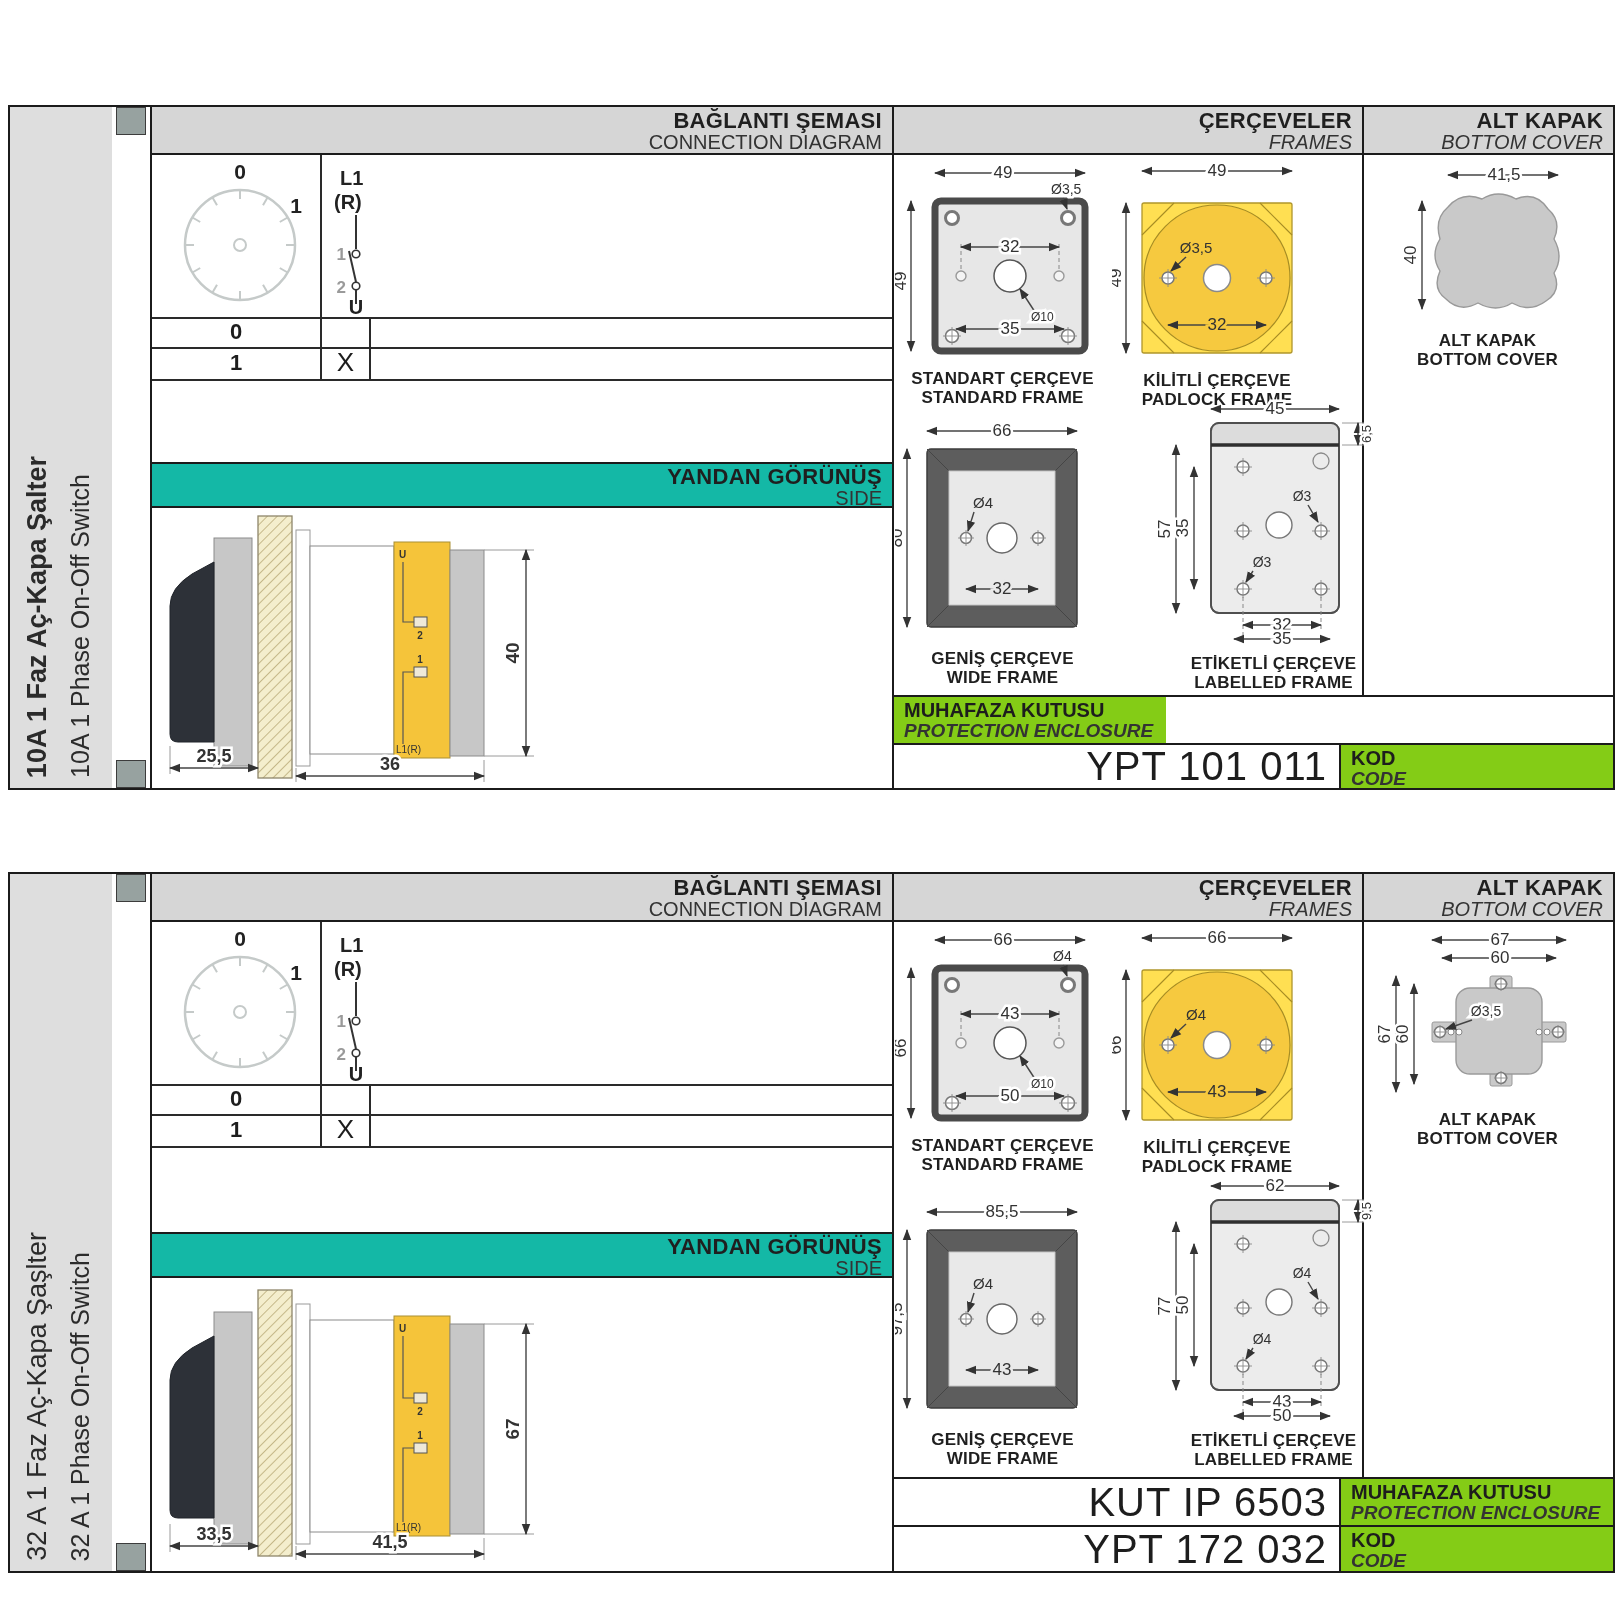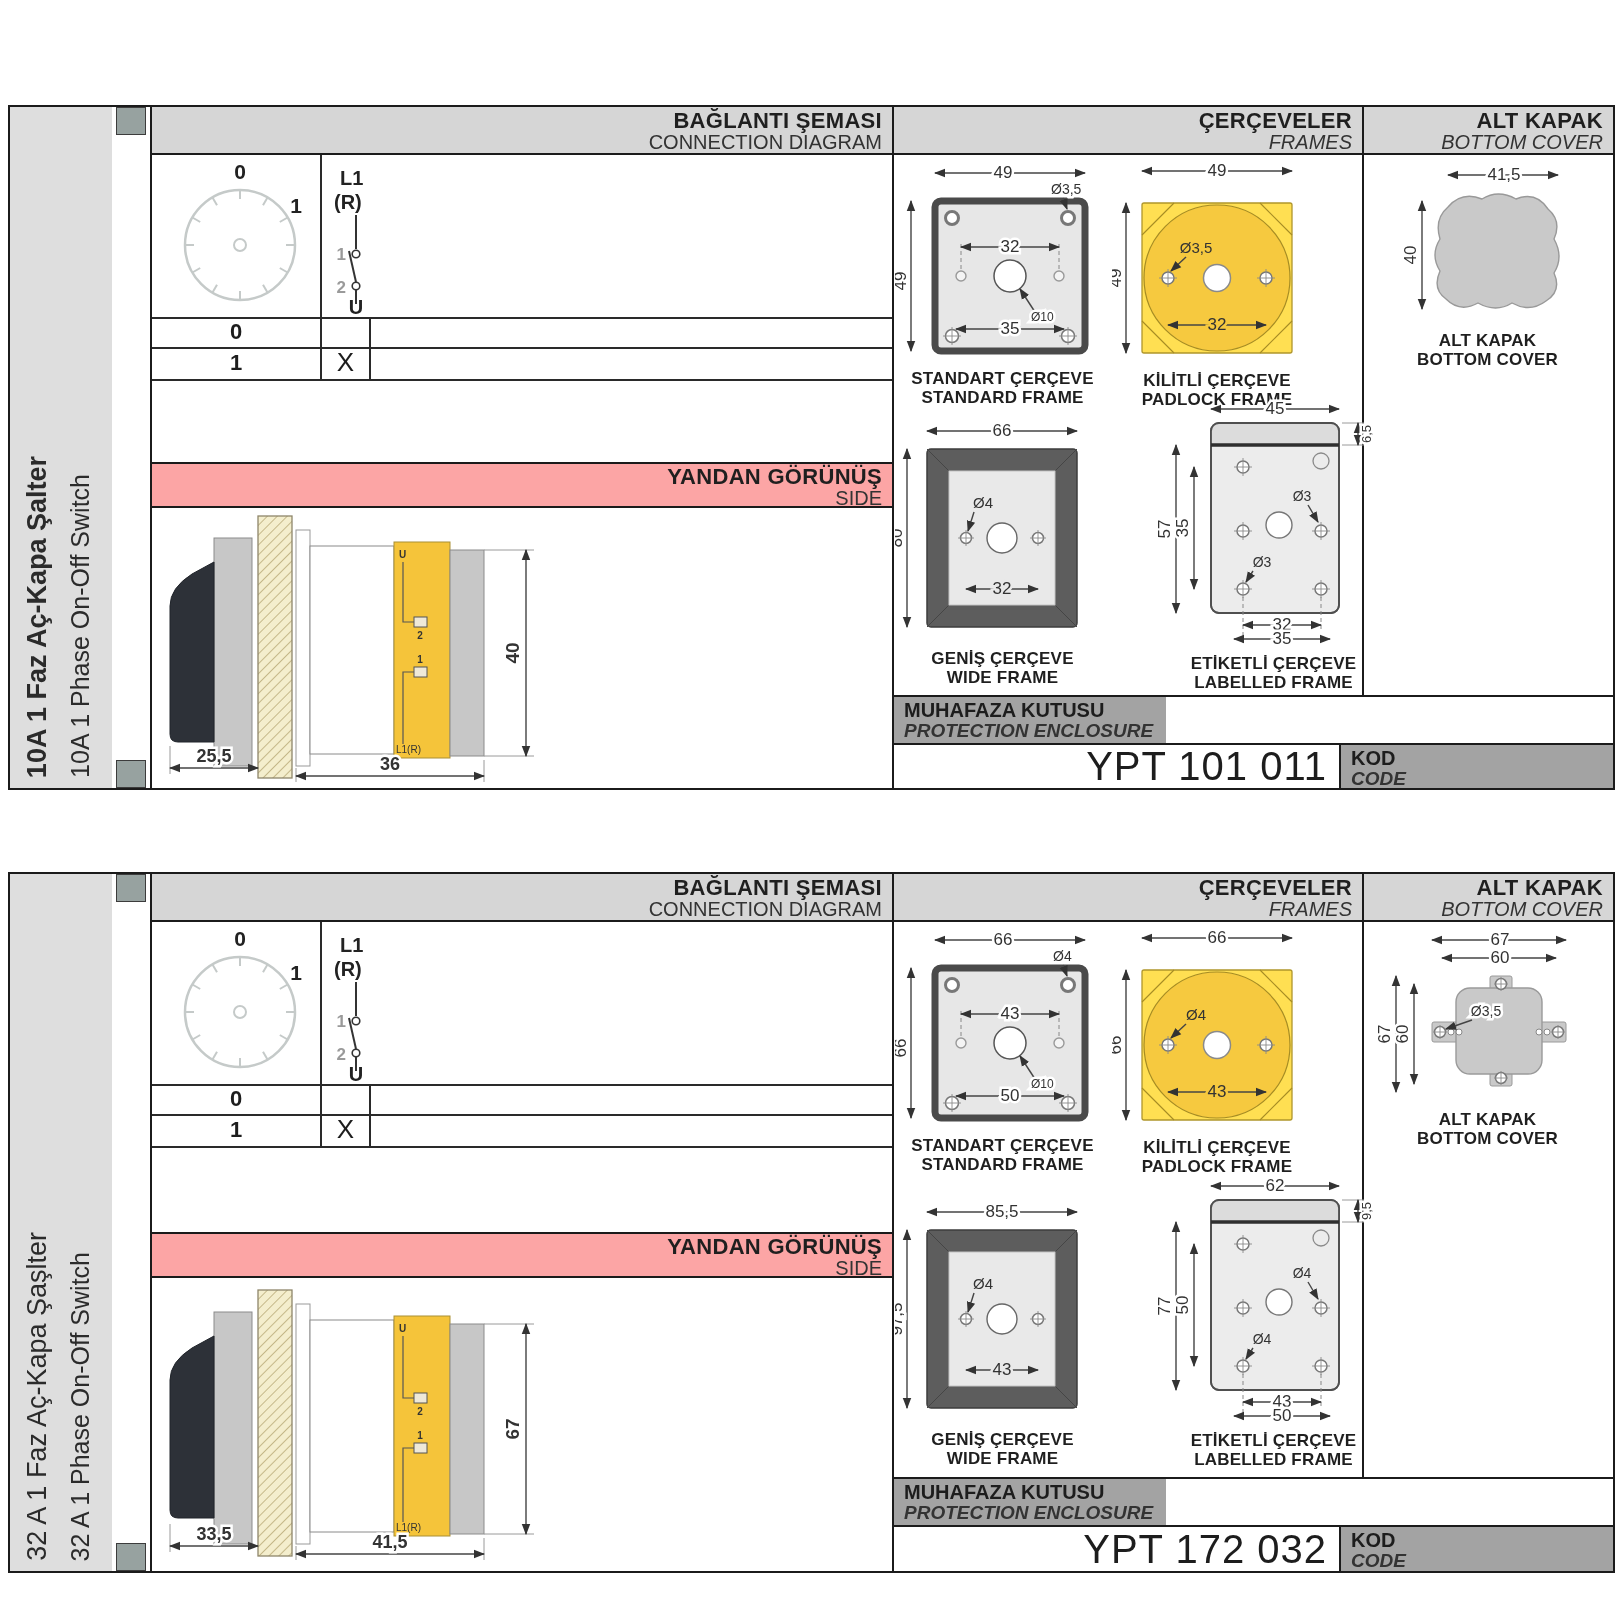--- a/index.html
+++ b/index.html
@@ -34,21 +34,21 @@
   .s1 .vdiv2{height:588px;}
   .s2 .vdiv2{height:603px;}
   
   .tl{position:absolute;left:142px;width:740px;height:2px;background:#2a2a2a;}
   .vl{position:absolute;width:2px;background:#2a2a2a;}
   .vl-a{left:310px;top:48px;height:226px;}
   .vl-b{left:359px;top:210px;height:64px;}
   .tpos{position:absolute;left:142px;width:168px;text-align:center;font-size:22px;font-weight:700;color:#1d1d1d;}
   .tmark{position:absolute;left:312px;width:47px;text-align:center;font-size:26px;color:#1d1d1d;}
   
-  .sideband{position:absolute;left:142px;width:740px;height:46px;background:#fca5a5;
+  .sideband{position:absolute;left:142px;width:740px;height:46px;background:#14b8a6;
             border-top:2px solid #1b1b1b;border-bottom:2px solid #1b1b1b;box-sizing:border-box;
             text-align:right;padding:1px 10px 0 0;top:355px;}
   .s2 .sideband{top:358px;}
   
   .blk{position:absolute;}
   .blk-std{left:885px;top:50px;width:215px;}
   .blk-pad{left:1102px;top:50px;width:210px;}
   .blk-wide{left:885px;top:312px;width:215px;}
   .s2 .blk-wide{top:326px;}
   .blk-lab{left:1098px;top:290px;width:235px;margin-left:48px;}
@@ -56,21 +56,21 @@
   .blk-cov{left:1360px;top:54px;width:235px;}
   .cap{text-align:center;font-weight:700;font-size:17px;line-height:19px;color:#1f1f1f;margin-top:2px;letter-spacing:.2px;}
   
   .crow{position:absolute;left:882px;right:0;display:flex;border-top:2px solid #1b1b1b;box-sizing:border-box;}
   .s1 .crow1{top:588px;height:48px;}
   .s1 .crow2{top:636px;height:45px;}
   .s2 .crow1{top:603px;height:48px;}
   .s2 .crow2{top:651px;height:46px;}
   .code-big{flex:1;display:flex;align-items:center;justify-content:flex-end;
             font-size:40px;color:#1d1d1d;padding-right:12px;letter-spacing:1px;}
-  .code-side{width:274px;background:#a3a3a3;border-left:2px solid #1b1b1b;box-sizing:border-box;padding:2px 4px 0 10px;}
+  .code-side{width:274px;background:#84cc16;border-left:2px solid #1b1b1b;box-sizing:border-box;padding:2px 4px 0 10px;}
   .cs-tr{font-size:20px;font-weight:700;line-height:22px;color:#1d1d1d;}
   .cs-en{font-size:19px;line-height:20px;color:#333;font-weight:bold;}
   
   svg{display:block;}
   .dt{font-family:"Liberation Sans",sans-serif;font-size:17px;fill:#333;text-anchor:middle;}
   .f12{font-size:12px;}.f13{font-size:13px;}.f14{font-size:14px;}.f15{font-size:15px;}
   .f18{font-size:18px;}.f19{font-size:19px;}
   .b{font-weight:700;}
   .as{text-anchor:start;}
   .ht{paint-order:stroke;stroke:#fff;stroke-width:5px;}
@@ -719,20 +719,21 @@
         <text class="dt f14 ht" x="116" y="88">Ø3,5</text>
         <line x1="102" y1="92" x2="76" y2="101" class="dl" marker-end="url(#aE2)"></line>
       </svg>
       <div class="cap">
         <div>ALT KAPAK</div>
         <div>BOTTOM COVER</div>
       </div>
     </div>
 
     <div class="crow crow1">
+      <div class="code-big">KUT IP 6503</div>
       <div class="code-side">
         <div class="cs-tr">MUHAFAZA KUTUSU</div>
         <div class="cs-en it">PROTECTION ENCLOSURE</div>
       </div>
     </div>
     <div class="crow crow2">
       <div class="code-big">YPT 172 032</div>
       <div class="code-side">
         <div class="cs-tr">KOD</div>
         <div class="cs-en it">CODE</div>

